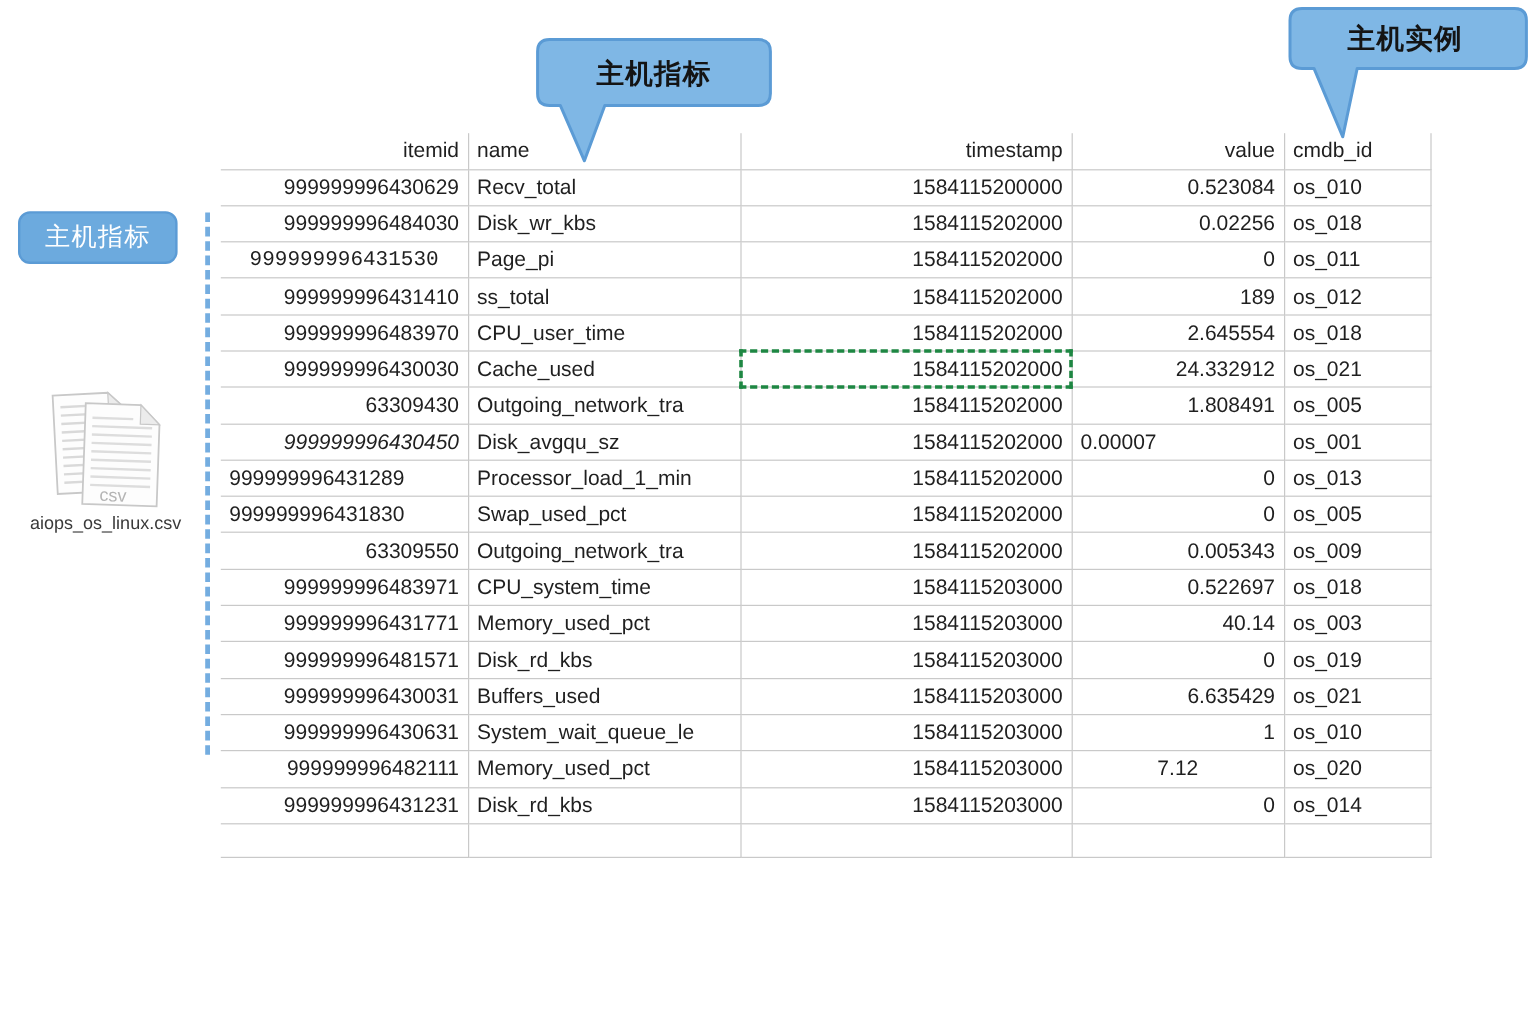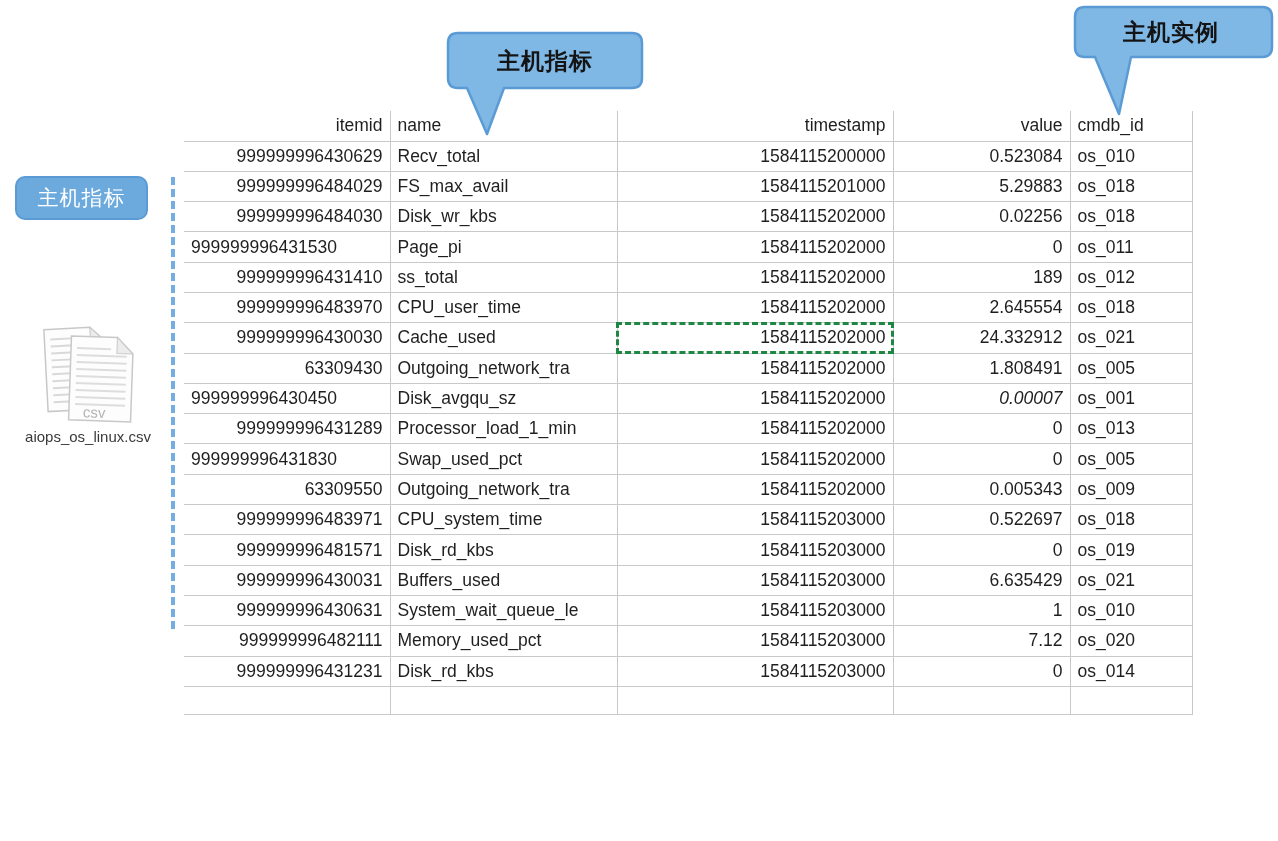--- a/index.html
+++ b/index.html
@@ -145,35 +145,28 @@
       </thead>
       <tbody>
           <tr>
             <td style="text-align: right;">999999996430629</td>
             <td style="text-align: left;">Recv_total</td>
             <td style="text-align: right;">1584115200000</td>
             <td style="text-align: right;">0.523084</td>
             <td style="text-align: left;">os_010</td>
           </tr>
           <tr>
-            <td style="text-align: right;">999999996484029</td>
-            <td style="text-align: left;">FS_max_avail</td>
-            <td style="text-align: right;">1584115201000</td>
-            <td style="text-align: right;">5.29883</td>
-            <td style="text-align: left;">os_018</td>
-          </tr>
-          <tr>
             <td style="text-align: right;">999999996484030</td>
             <td style="text-align: left;">Disk_wr_kbs</td>
             <td style="text-align: right;">1584115202000</td>
             <td style="text-align: right;">0.02256</td>
             <td style="text-align: left;">os_018</td>
           </tr>
           <tr>
-            <td style="text-align: left;">999999996431530</td>
+            <td style="text-align: center; font-family: Liberation Mono, monospace;">999999996431530</td>
             <td style="text-align: left;">Page_pi</td>
             <td style="text-align: right;">1584115202000</td>
             <td style="text-align: right;">0</td>
             <td style="text-align: left;">os_011</td>
           </tr>
           <tr>
             <td style="text-align: right;">999999996431410</td>
             <td style="text-align: left;">ss_total</td>
             <td style="text-align: right;">1584115202000</td>
             <td style="text-align: right;">189</td>
@@ -194,28 +187,28 @@
             <td style="text-align: left;">os_021</td>
           </tr>
           <tr>
             <td style="text-align: right;">63309430</td>
             <td style="text-align: left;">Outgoing_network_tra</td>
             <td style="text-align: right;">1584115202000</td>
             <td style="text-align: right;">1.808491</td>
             <td style="text-align: left;">os_005</td>
           </tr>
           <tr>
-            <td style="text-align: left;">999999996430450</td>
+            <td style="text-align: right; font-style: italic;">999999996430450</td>
             <td style="text-align: left;">Disk_avgqu_sz</td>
             <td style="text-align: right;">1584115202000</td>
-            <td style="text-align: right; font-style: italic;">0.00007</td>
+            <td style="text-align: left;">0.00007</td>
             <td style="text-align: left;">os_001</td>
           </tr>
           <tr>
-            <td style="text-align: right;">999999996431289</td>
+            <td style="text-align: left;">999999996431289</td>
             <td style="text-align: left;">Processor_load_1_min</td>
             <td style="text-align: right;">1584115202000</td>
             <td style="text-align: right;">0</td>
             <td style="text-align: left;">os_013</td>
           </tr>
           <tr>
             <td style="text-align: left;">999999996431830</td>
             <td style="text-align: left;">Swap_used_pct</td>
             <td style="text-align: right;">1584115202000</td>
             <td style="text-align: right;">0</td>
@@ -229,20 +222,27 @@
             <td style="text-align: left;">os_009</td>
           </tr>
           <tr>
             <td style="text-align: right;">999999996483971</td>
             <td style="text-align: left;">CPU_system_time</td>
             <td style="text-align: right;">1584115203000</td>
             <td style="text-align: right;">0.522697</td>
             <td style="text-align: left;">os_018</td>
           </tr>
           <tr>
+            <td style="text-align: right;">999999996431771</td>
+            <td style="text-align: left;">Memory_used_pct</td>
+            <td style="text-align: right;">1584115203000</td>
+            <td style="text-align: right;">40.14</td>
+            <td style="text-align: left;">os_003</td>
+          </tr>
+          <tr>
             <td style="text-align: right;">999999996481571</td>
             <td style="text-align: left;">Disk_rd_kbs</td>
             <td style="text-align: right;">1584115203000</td>
             <td style="text-align: right;">0</td>
             <td style="text-align: left;">os_019</td>
           </tr>
           <tr>
             <td style="text-align: right;">999999996430031</td>
             <td style="text-align: left;">Buffers_used</td>
             <td style="text-align: right;">1584115203000</td>
@@ -253,21 +253,21 @@
             <td style="text-align: right;">999999996430631</td>
             <td style="text-align: left;">System_wait_queue_le</td>
             <td style="text-align: right;">1584115203000</td>
             <td style="text-align: right;">1</td>
             <td style="text-align: left;">os_010</td>
           </tr>
           <tr>
             <td style="text-align: right;">999999996482111</td>
             <td style="text-align: left;">Memory_used_pct</td>
             <td style="text-align: right;">1584115203000</td>
-            <td style="text-align: right;">7.12</td>
+            <td style="text-align: center;">7.12</td>
             <td style="text-align: left;">os_020</td>
           </tr>
           <tr>
             <td style="text-align: right;">999999996431231</td>
             <td style="text-align: left;">Disk_rd_kbs</td>
             <td style="text-align: right;">1584115203000</td>
             <td style="text-align: right;">0</td>
             <td style="text-align: left;">os_014</td>
           </tr>
           <tr class="ghost-row">

